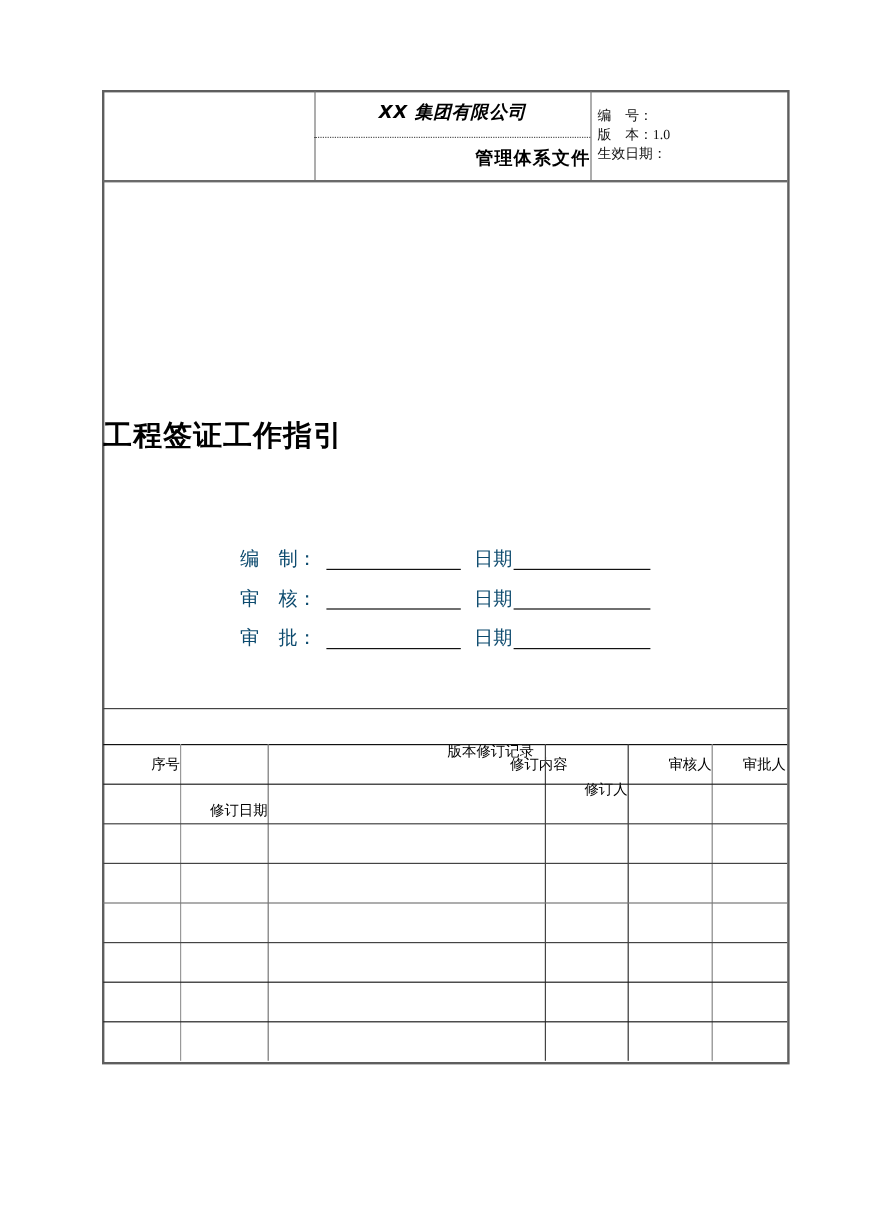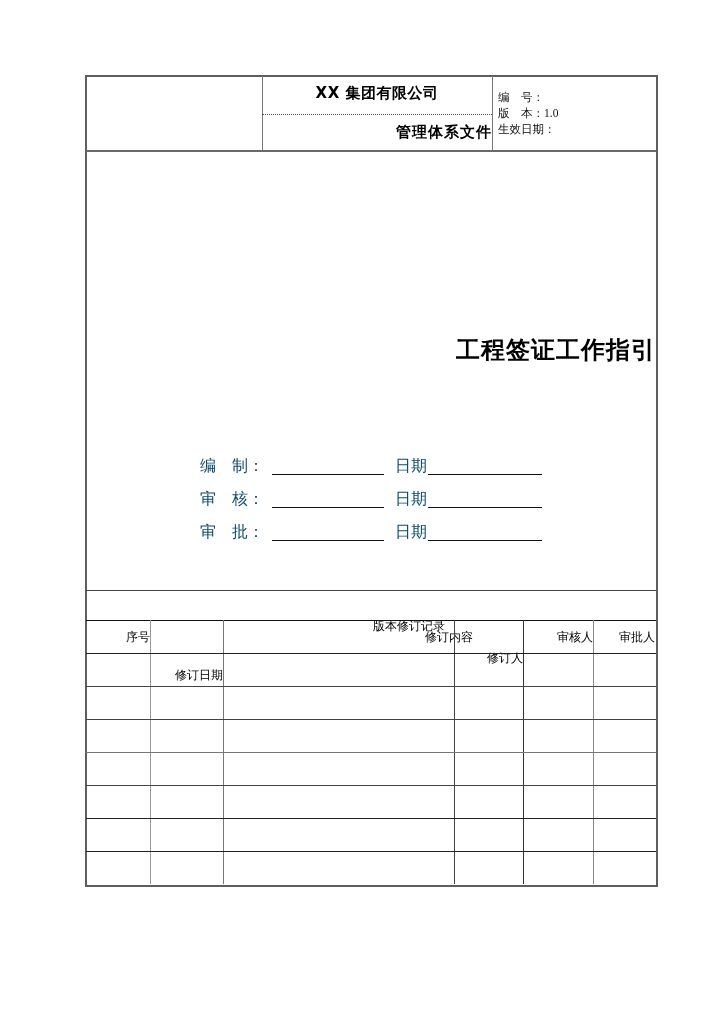--- a/index.html
+++ b/index.html
@@ -3,25 +3,25 @@
 <meta charset="utf-8">
 <style>
   html, body { margin:0; padding:0; background:#ffffff; }
   body { width:724px; height:1024px; position:relative; overflow:hidden;
          font-family:"DejaVu Sans","Liberation Sans",sans-serif; color:#000; }
   .frame { position:absolute; left:85px; top:75px; width:569px; height:808px;
            border:2px solid #5e5e5e; box-sizing:content-box; }
   .hline { position:absolute; height:0; }
   .vline { position:absolute; width:0; }
   .hdr-company { position:absolute; left:262px; width:230px; top:84px; text-align:center;
-                 font-size:15px; font-weight:bold; letter-spacing:0.5px; }
+                 font-size:15px; font-weight:bold; letter-spacing:0.5px;font-style:italic; }
   .hdr-sub { position:absolute; left:262px; width:230px; top:123px; text-align:right;
              font-size:15px; font-weight:bold; letter-spacing:1px; }
   .meta { position:absolute; left:498px; font-size:11.5px; line-height:14px; color:#111;font-family:Liberation Serif, serif; }
-  .title { position:absolute; left:86px; width:570px; top:334px; text-align:right;
+  .title { position:absolute; left:86px; width:570px; top:347px; text-align:left;
            font-size:24px; font-weight:bold; letter-spacing:1px; }
   .sig-label { position:absolute; font-size:16px; color:#0c4a6e; }
   .ul { position:absolute; border-bottom:1.3px solid #111; height:0; }
   .rev-title { position:absolute; left:86px; width:646px; top:618px; text-align:center; font-size:12px; }
   .th { position:absolute; top:629px; text-align:right; font-size:12px; }
 </style>
 </head>
 <body>
 
 <div class="frame"></div>

